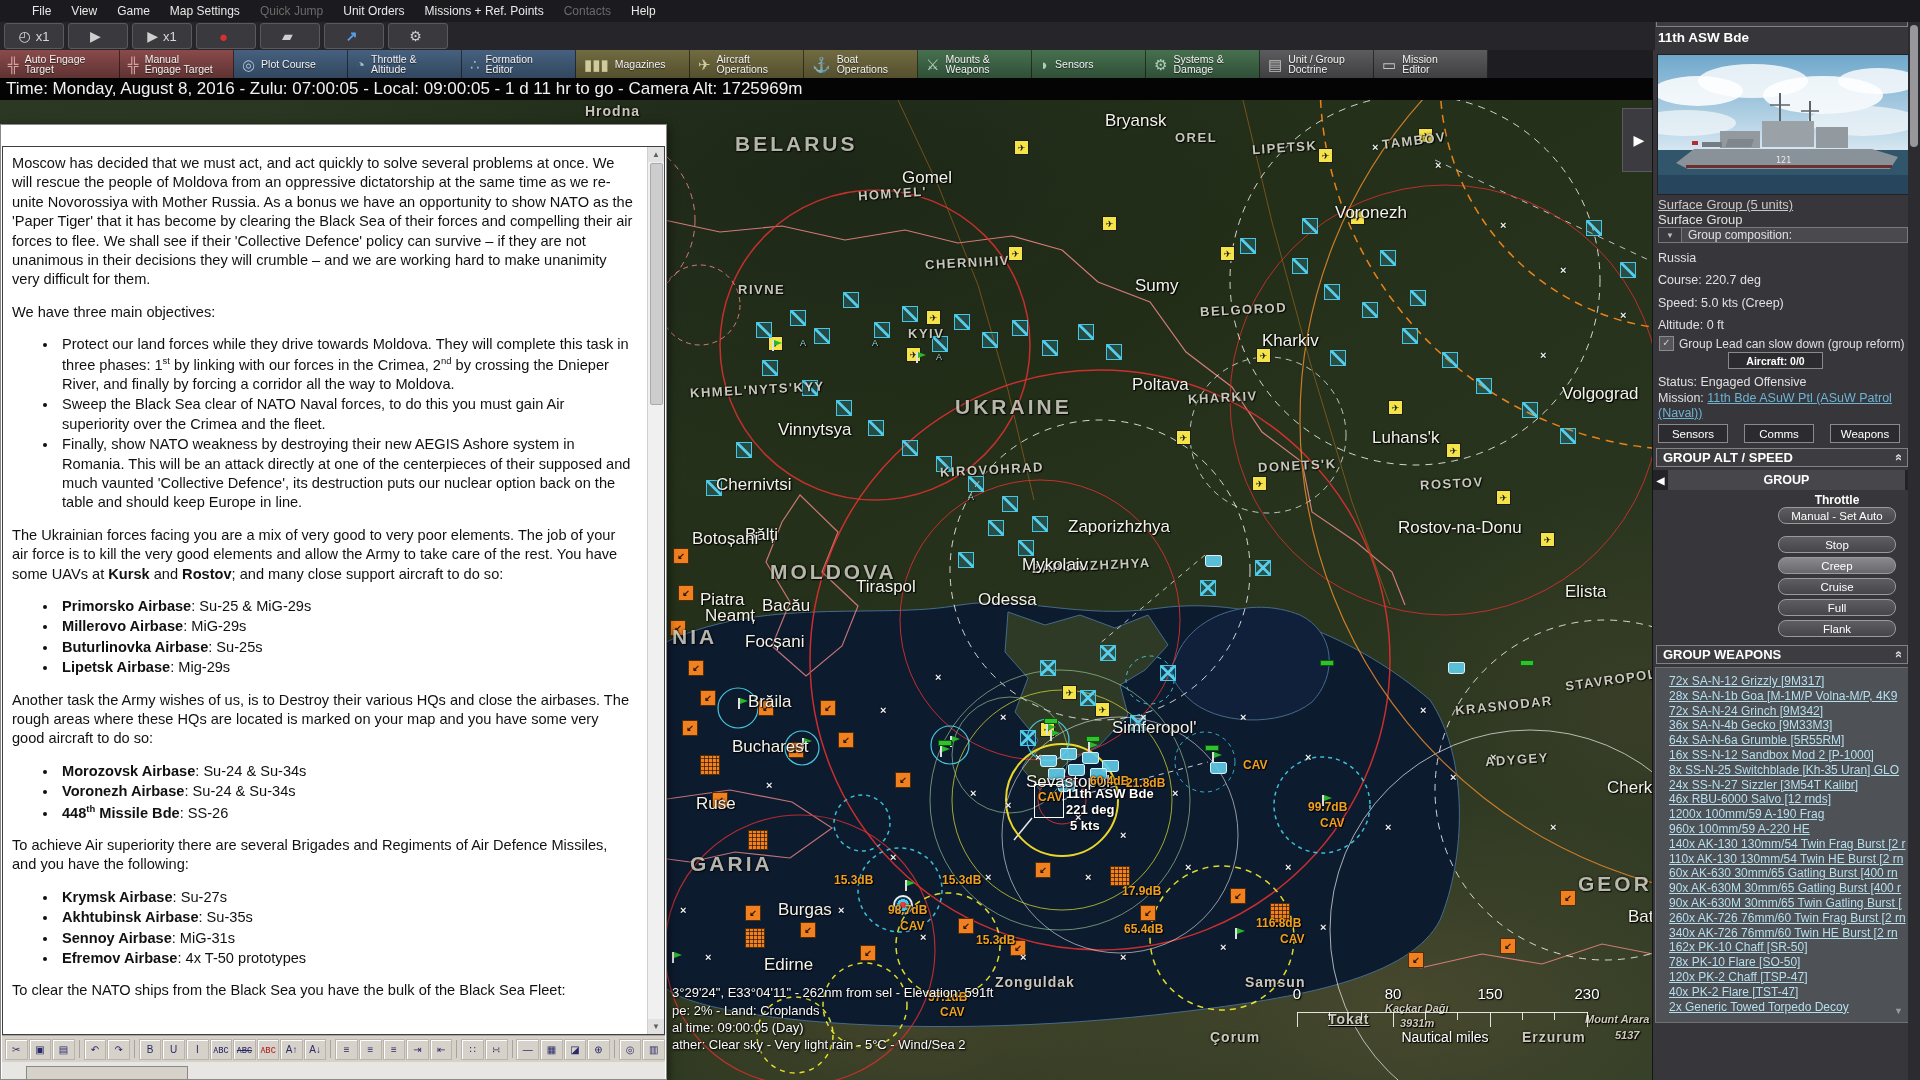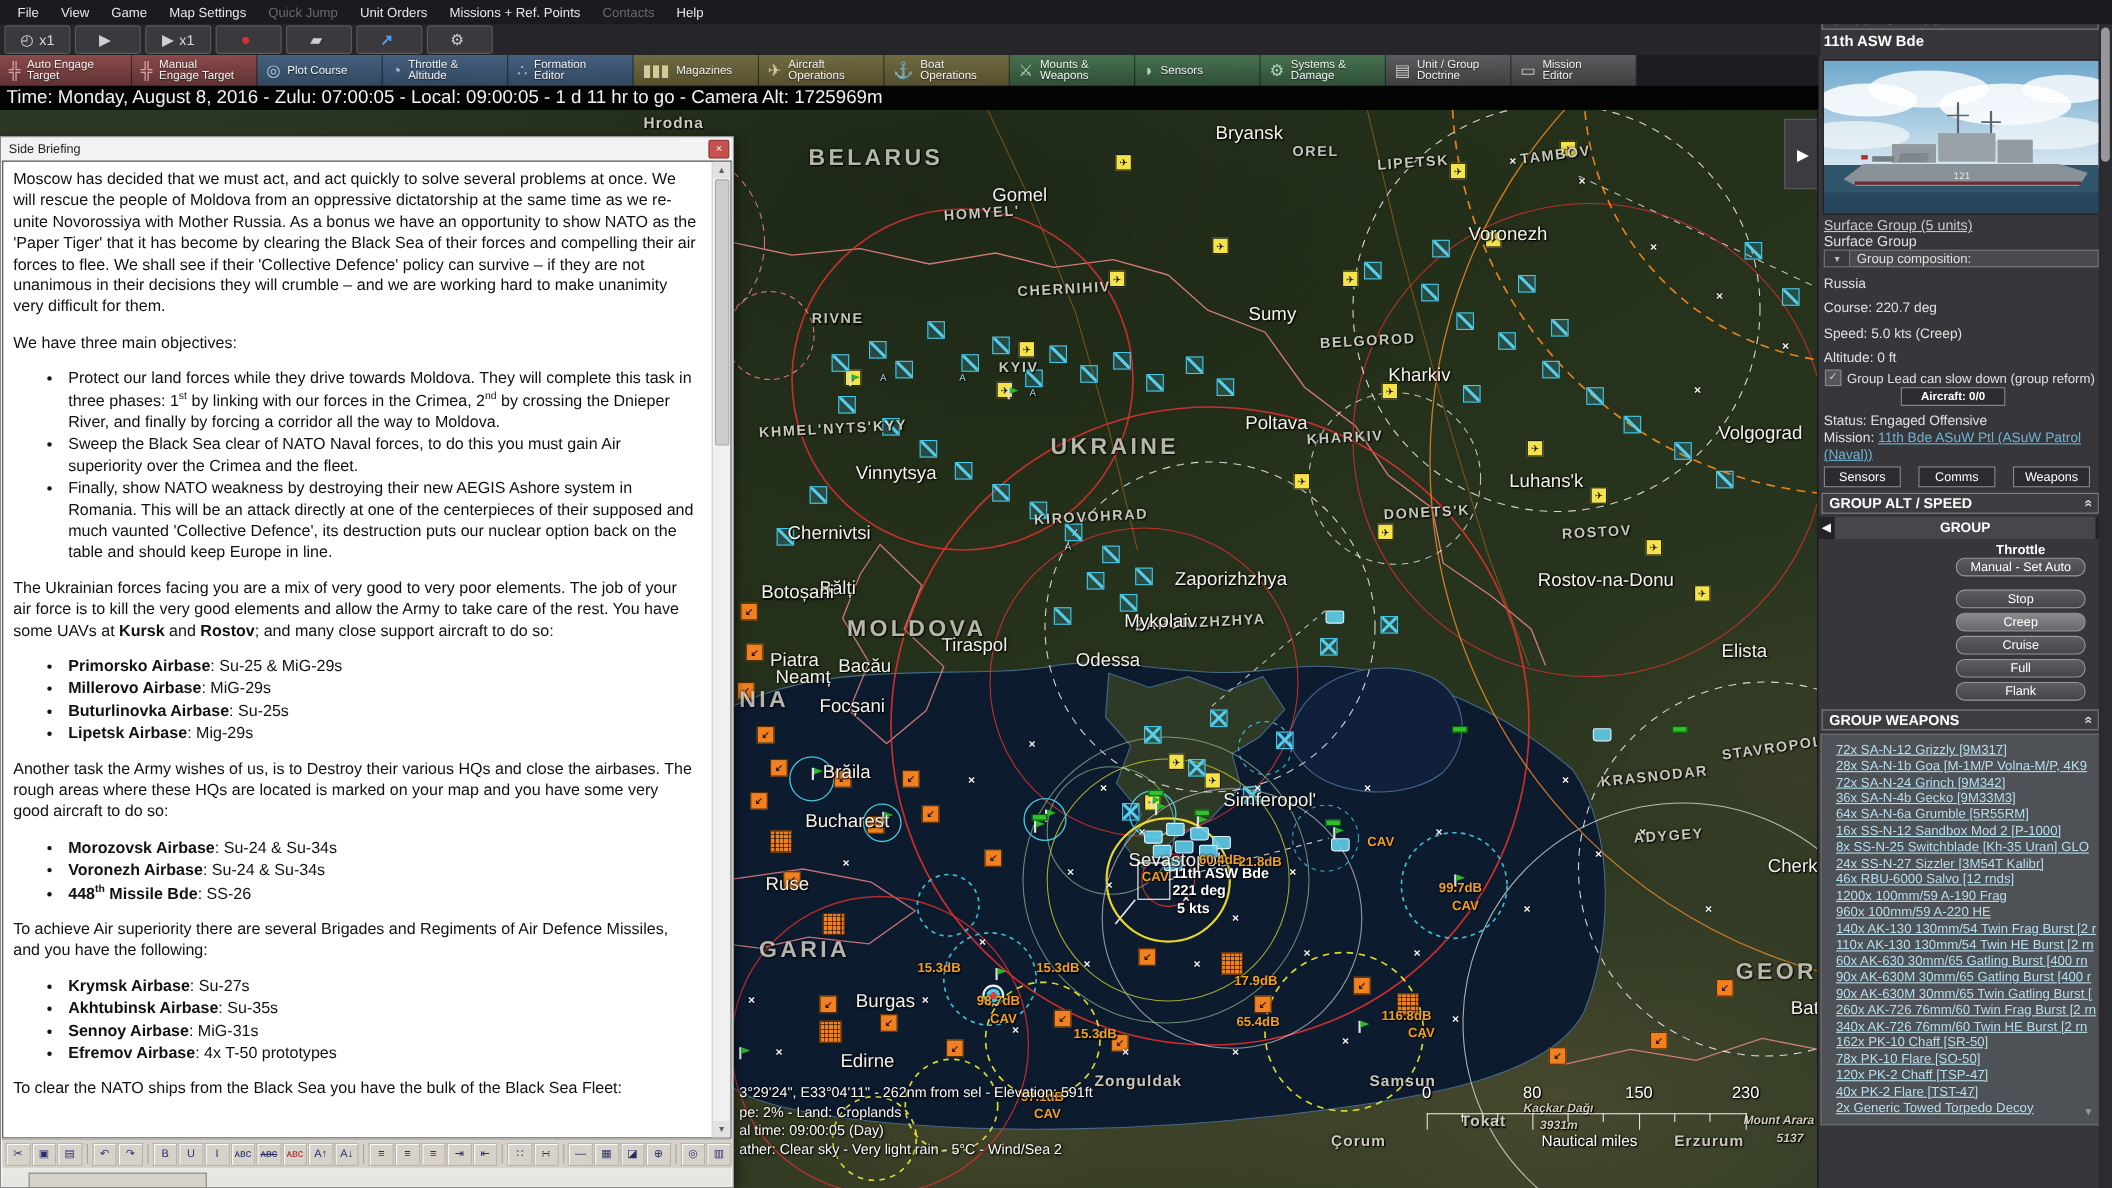--- a/index.html
+++ b/index.html
@@ -1,20 +1,20 @@
 <!DOCTYPE html>
 <html><head>
 <meta charset="utf-8">
 <style>
   html,body{margin:0;padding:0;background:#000;}
   #root{position:relative;width:1920px;height:1080px;overflow:hidden;background:#222226;
         font-family:"Liberation Sans",sans-serif;color:#e6e6e6;}
   
   .menubar{position:absolute;left:0;top:0;width:100%;height:22px;background:#1b1b1f;
-           display:flex;align-items:center;padding-left:6px;box-sizing:border-box;z-index:40;}
+           display:flex;align-items:center;padding-left:22px;box-sizing:border-box;z-index:40;}
   .mitem{padding:3px 10px;font-size:12px;color:#e8e8e8;cursor:default;white-space:nowrap;}
   .mitem.disabled{color:#6a6a6a;}
   
   .toolbar1{position:absolute;left:0;top:22px;width:1653px;height:28px;background:#26262a;
             display:flex;align-items:center;padding-left:2px;z-index:40;}
   .t1btn{height:24px;min-width:42px;margin:0 2px;background:#3a3a3e;border:1px solid #5a5a5e;
          border-radius:3px;display:flex;align-items:center;justify-content:center;gap:5px;
          font-size:13px;color:#d8d8d8;padding:0 8px;}
   .t1btn .g{font-size:14px;color:#cfcfcf;line-height:1;}
   .t1btn .g.rec{color:#d83030;font-size:15px;}
@@ -552,21 +552,21 @@
       <div class="maplabel city" style="left: 745px; top: 532px;">Focșani</div>
       <div class="maplabel city" style="left: 748px; top: 592px;">Brăila</div>
       <div class="maplabel city" style="left: 732px; top: 637px;">Bucharest</div>
       <div class="maplabel city" style="left: 696px; top: 694px;">Ruse</div>
       <div class="maplabel city" style="left: 778px; top: 800px;">Burgas</div>
       <div class="maplabel city" style="left: 764px; top: 855px;">Edirne</div>
       <div class="maplabel city" style="left: 1026px; top: 672px;">Sevastopol</div>
       <div class="maplabel city" style="left: 1112px; top: 618px;">Simferopol'</div>
       <div class="maplabel citylg" style="left: 995px; top: 874px;">Zonguldak</div>
       <div class="maplabel citylg" style="left: 1245px; top: 874px;">Samsun</div>
-      <div class="maplabel citylg" style="left: 1328px; top: 911px;">Tokat</div>
+      <div class="maplabel citylg" style="left: 1328px; top: 911px; text-decoration: underline;">Tokat</div>
       <div class="maplabel citylg" style="left: 1210px; top: 929px;">Çorum</div>
       <div class="maplabel citylg" style="left: 1522px; top: 929px;">Erzurum</div>
       <div class="maplabel mtn" style="left: 1385px; top: 902px;">Kaçkar Dağı</div>
       <div class="maplabel mtn" style="left: 1400px; top: 917px;">3931m</div>
       <div class="maplabel mtn" style="left: 1585px; top: 913px;">Mount Arara</div>
       <div class="maplabel mtn" style="left: 1615px; top: 929px;">5137</div>
       <div class="maplabel db" style="left: 1046px; top: 674px; margin-left: 44px;">60.4dB</div>
       <div class="maplabel db" style="left: 1038px; top: 690px;">CAV</div>
       <div class="maplabel db" style="left: 1126px; top: 676px;">21.8dB</div>
       <div class="maplabel db" style="left: 1308px; top: 700px;">99.7dB</div>
@@ -616,24 +616,20 @@
         <div class="tick" style="left: 297px; height: 15px;"></div>
       <div class="unit">Nautical miles</div>
     </div>
 
     <div class="collapsebtn">
       <span>▶</span>
     </div>
   </div>
 
   <div class="brief">
-    <div class="brief-title">
-      <span class="t">Side Briefing</span>
-      <div class="brief-close">×</div>
-    </div>
     <div class="brief-body">
       <div class="brief-text">
           <p><span>Moscow has decided that we must act, and act quickly to solve several problems at once.  We will rescue the people of Moldova from an oppressive dictatorship at the same time as we re-unite Novorossiya with Mother Russia.  As a bonus we have an opportunity to show NATO as the 'Paper Tiger' that it has become by clearing the Black Sea of their forces and compelling their air forces to flee.  We shall see if their 'Collective Defence' policy can survive – if they are not unanimous in their decisions they will crumble – and we are working hard to make unanimity very difficult for them.</span></p>
           <p><span>We have three main objectives:</span></p>
           <ul>
             <li><span>Protect our land forces while they drive towards Moldova. They will complete this task in three phases: 1</span><sup>st</sup><span> by linking with our forces in the Crimea, 2</span><sup>nd</sup><span> by crossing the Dnieper River, and finally by forcing a corridor all the way to Moldova.</span></li>
             <li><span>Sweep the Black Sea clear of NATO Naval forces, to do this you must gain Air superiority over the Crimea and the fleet.</span></li>
             <li><span>Finally, show NATO weakness by destroying their new AEGIS Ashore system in Romania. This will be an attack directly at one of the centerpieces of their supposed and much vaunted 'Collective Defence', its destruction puts our nuclear option back on the table and should keep Europe in line.</span></li>
           </ul>
           <p><span>The Ukrainian forces facing you are a mix of very good to very poor elements.  The job of your air force is to kill the very good elements and allow the Army to take care of the rest. You have some UAVs at </span><span class="b">Kursk</span><span> and </span><span class="b">Rostov</span><span>; and many close support aircraft to do so:</span></p>

